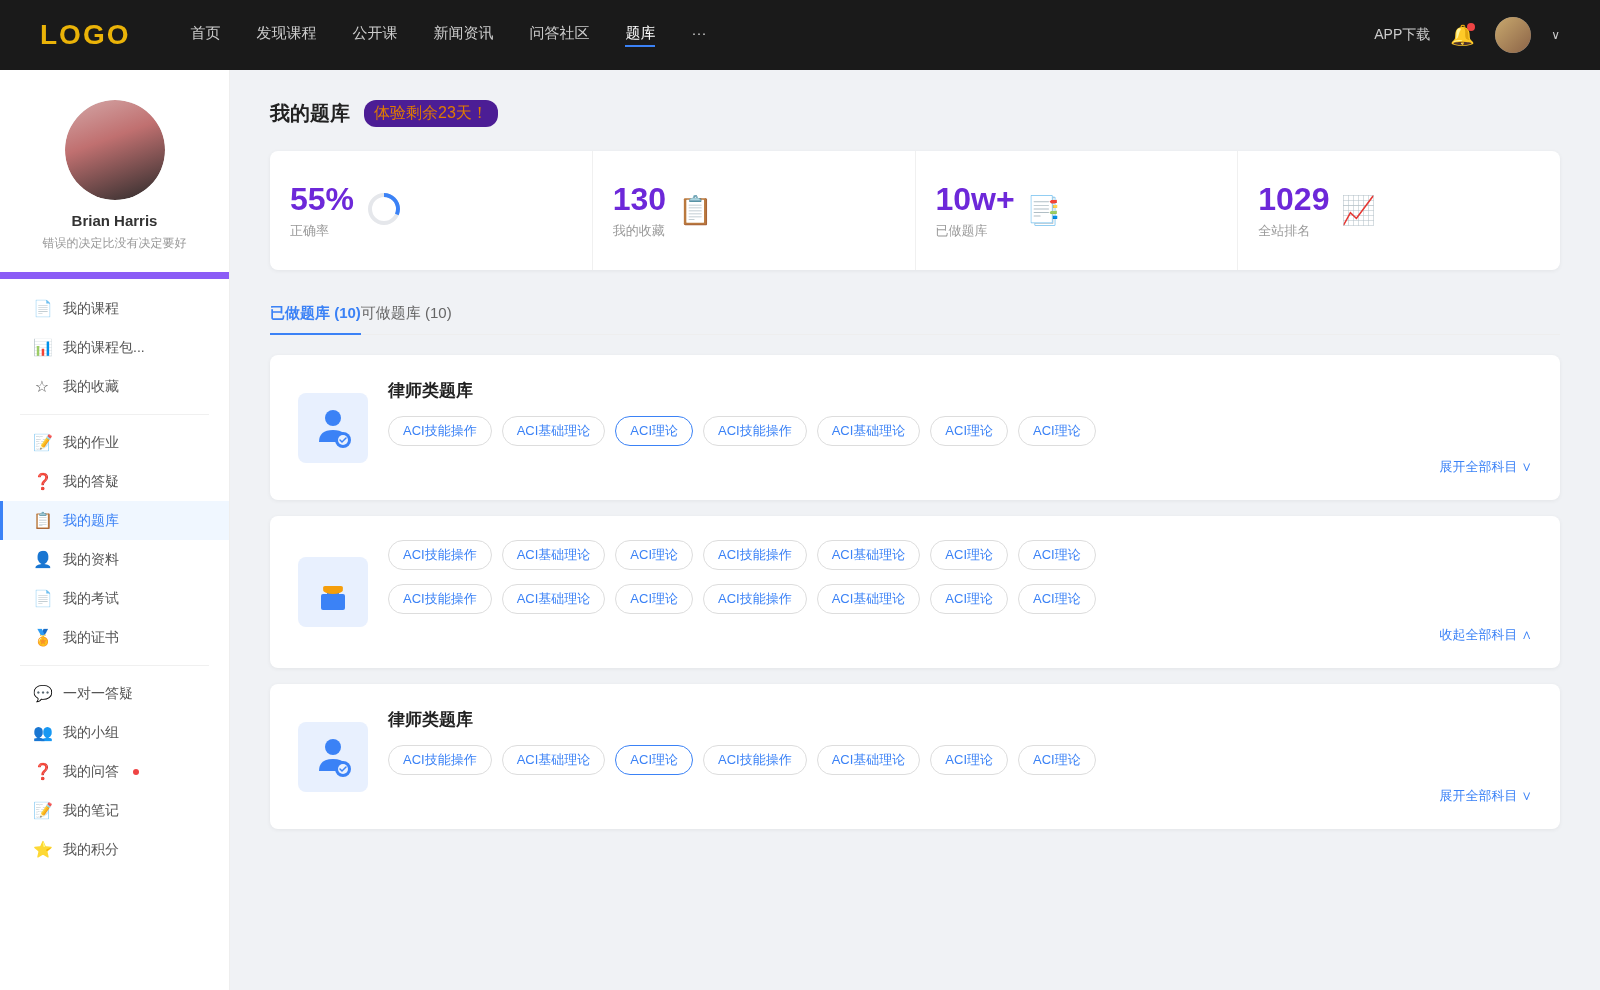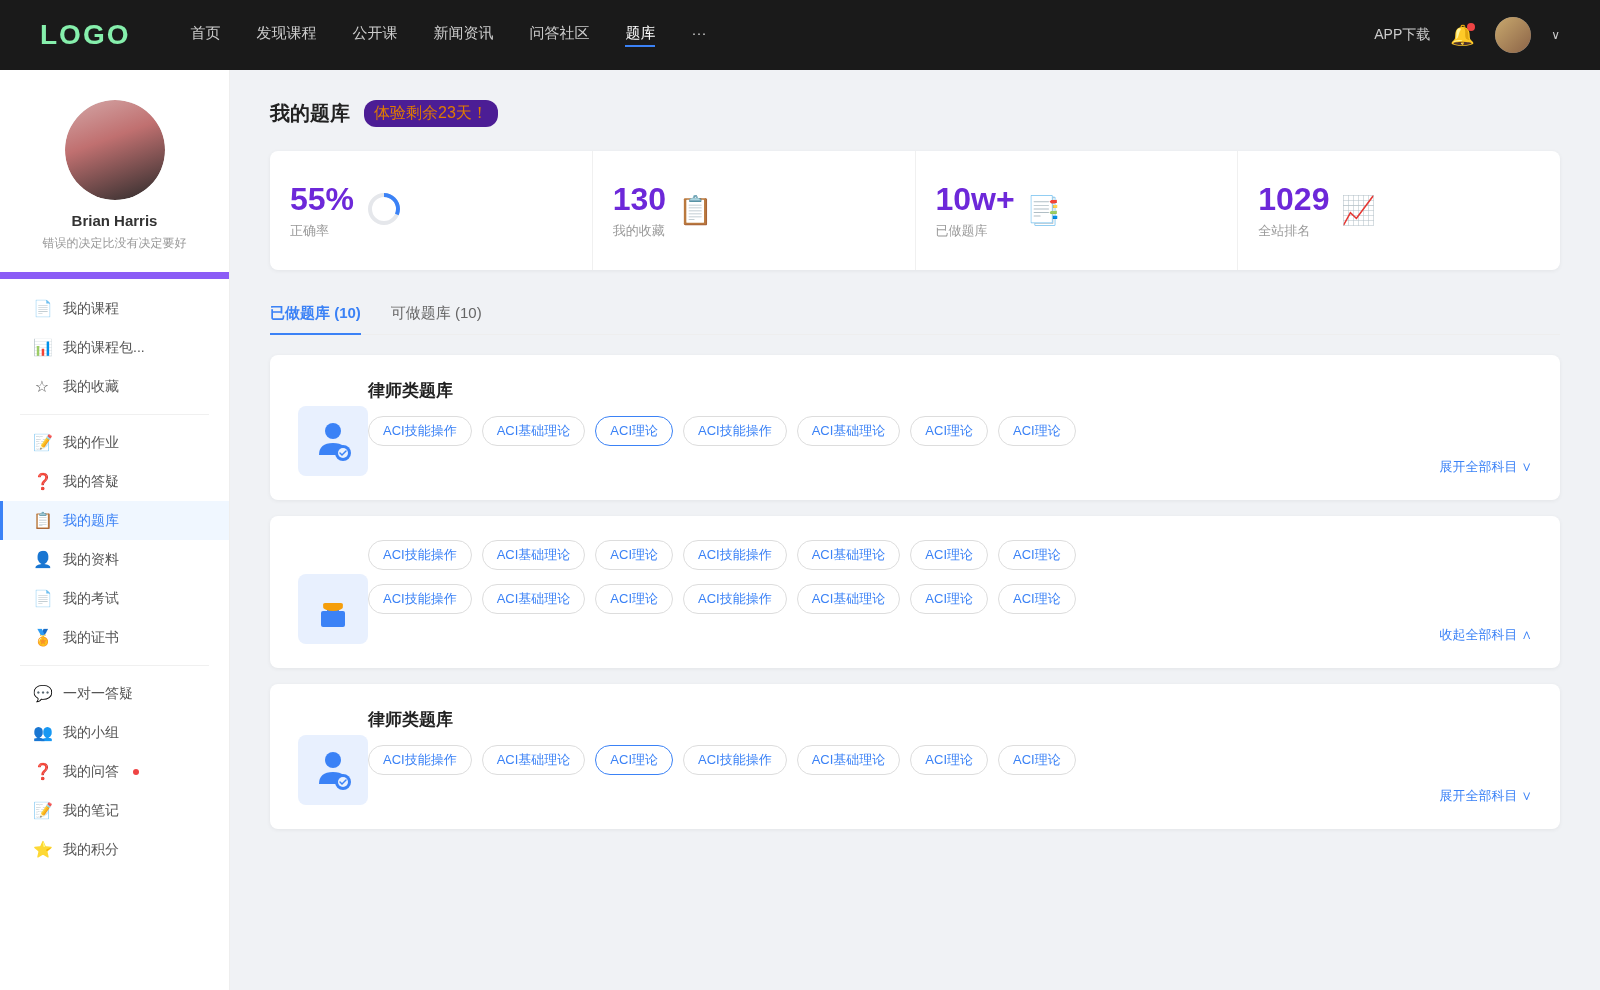--- a/index.html
+++ b/index.html
@@ -13,21 +13,21 @@
       align-items: center;
       padding: 0 40px;
       color: white;
       position: fixed;
       top: 0; left: 0; right: 0;
       z-index: 100;
     }
     .navbar-logo {
       font-size: 28px;
       font-weight: 900;
-      color: #86efac;
+      color: #eab308;
       letter-spacing: 2px;
       margin-right: 60px;
     }
     .navbar-menu {
       display: flex;
       gap: 36px;
       flex: 1;
     }
     .navbar-menu a {
       color: #ccc;
@@ -194,21 +194,20 @@
       border-right: 1px solid #f0f0f0;
     }
     .stat-item:last-child { border-right: none; }
     .stat-text { display: flex; flex-direction: column; }
     .stat-value { font-size: 32px; font-weight: 700; color: #6d28d9; }
     .stat-label { font-size: 13px; color: #999; margin-top: 4px; }
 
     
     .tabs {
       display: flex;
-      gap: 30px;
       margin-bottom: 20px;
       border-bottom: 1px solid #eee;
     }
     .tab {
       padding: 10px 0;
       font-size: 15px;
       color: #666;
       cursor: pointer;
       border-bottom: 2px solid transparent;
       margin-bottom: -1px;
@@ -222,21 +221,22 @@
     
     .bank-card {
       background: white;
       border-radius: 8px;
       margin-bottom: 16px;
       padding: 24px 28px;
       box-shadow: 0 1px 4px rgba(0,0,0,0.06);
     }
     .bank-card-header {
       display: flex;
-      align-items: flex-end;
+      align-items: center;
+      gap: 20px;
     }
     .bank-icon-wrap {
       width: 70px; height: 70px;
       background: #e8f0fe;
       border-radius: 8px;
       display: flex;
       align-items: center;
       justify-content: center;
       flex-shrink: 0;
     }

